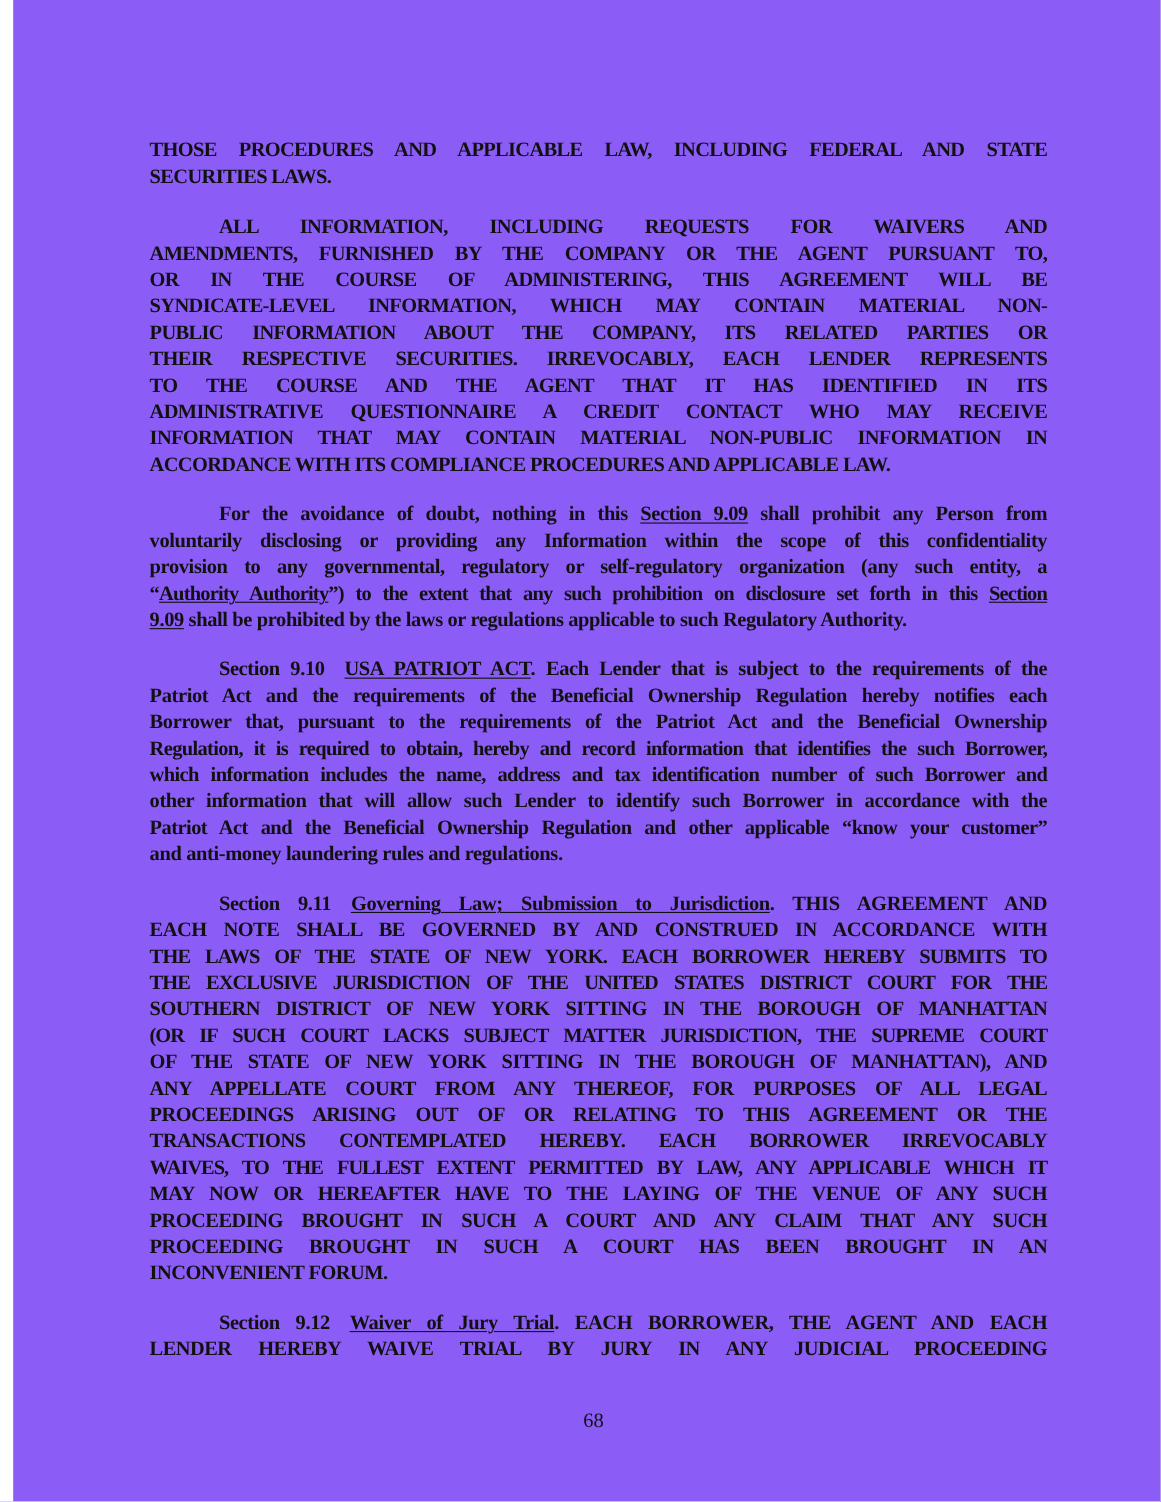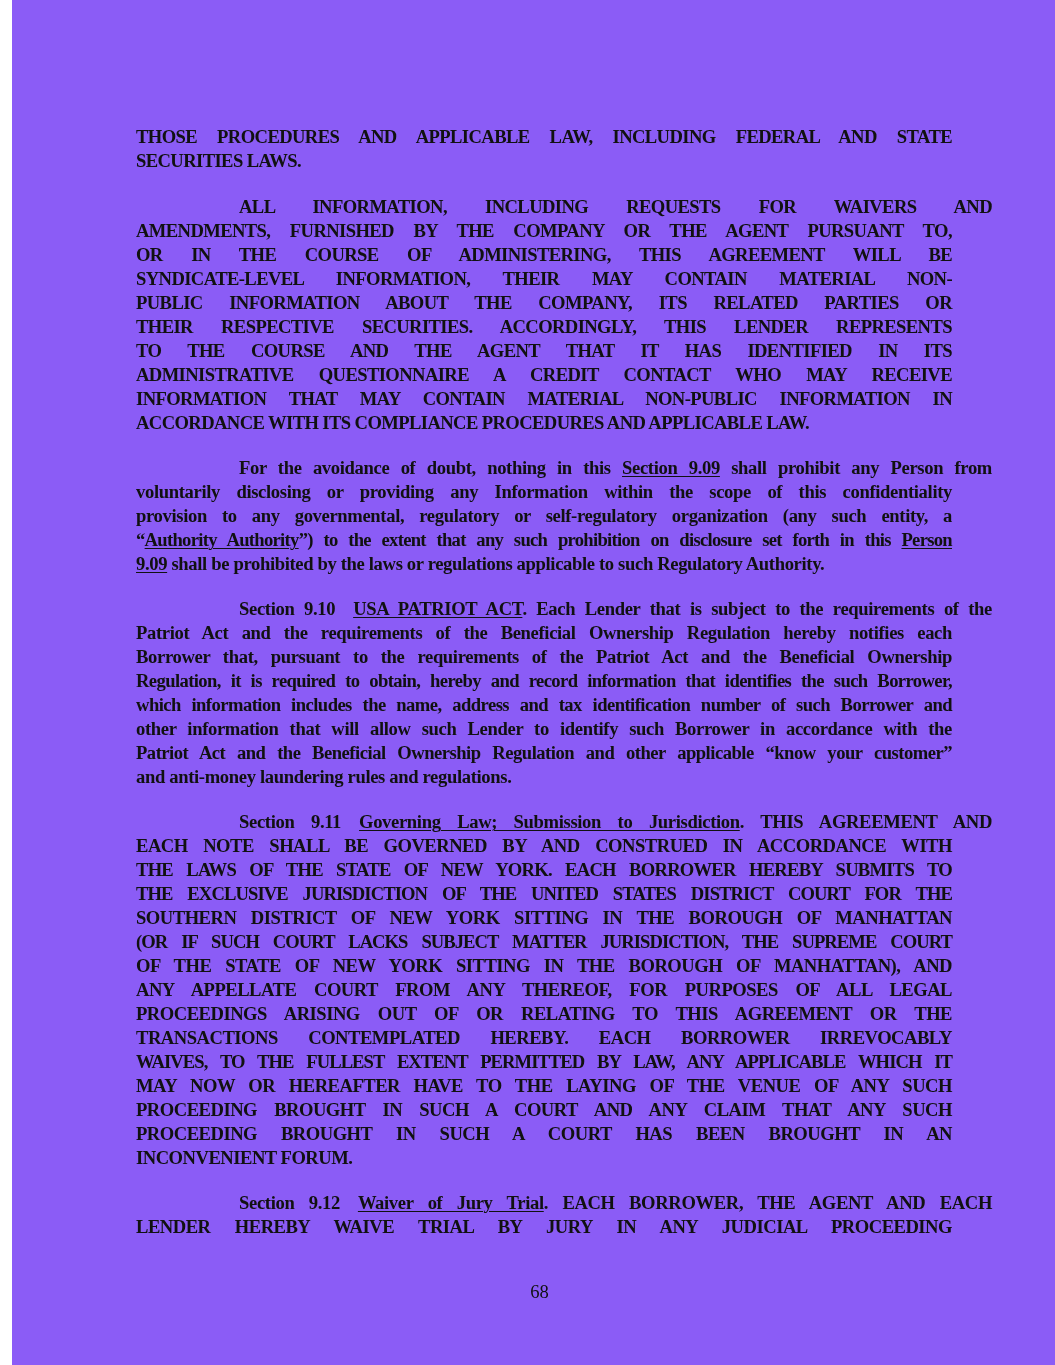--- a/index.html
+++ b/index.html
@@ -34,21 +34,20 @@
     text-align-last: justify;
     letter-spacing: -0.35px;
     font-weight: bold;
   }
   .line.last {
     text-align-last: left;
   }
   .line.indent {
     left: 187px;
     width: 753px;
-    margin-left: 40px;
   }
   .bold {
     font-weight: bold;
     letter-spacing: -0.6px;
   }
   .caps {
     letter-spacing: -0.5px;
   }
   .u {
     text-decoration: underline;
@@ -73,34 +72,34 @@
 
   <div>
     <div class="line bold" style="top:125px">THOSE PROCEDURES AND APPLICABLE LAW, INCLUDING FEDERAL AND STATE</div>
     <div class="line bold last" style="top:149px">SECURITIES LAWS.</div>
   </div>
 
   <div>
     <div class="line bold indent" style="top:195px">ALL INFORMATION, INCLUDING REQUESTS FOR WAIVERS AND</div>
     <div class="line bold" style="top:219px">AMENDMENTS, FURNISHED BY THE COMPANY OR THE AGENT PURSUANT TO,</div>
     <div class="line bold" style="top:243px">OR IN THE COURSE OF ADMINISTERING, THIS AGREEMENT WILL BE</div>
-    <div class="line bold" style="top:267px">SYNDICATE-LEVEL INFORMATION, THEIR MAY CONTAIN MATERIAL NON-</div>
+    <div class="line bold" style="top:267px">SYNDICATE-LEVEL INFORMATION, WHICH MAY CONTAIN MATERIAL NON-</div>
     <div class="line bold" style="top:291px">PUBLIC INFORMATION ABOUT THE COMPANY, ITS RELATED PARTIES OR</div>
-    <div class="line bold" style="top:315px">THEIR RESPECTIVE SECURITIES.  ACCORDINGLY, THIS LENDER REPRESENTS</div>
+    <div class="line bold" style="top:315px">THEIR RESPECTIVE SECURITIES.  IRREVOCABLY, EACH LENDER REPRESENTS</div>
     <div class="line bold" style="top:339px">TO THE COURSE AND THE AGENT THAT IT HAS IDENTIFIED IN ITS</div>
     <div class="line bold" style="top:363px">ADMINISTRATIVE QUESTIONNAIRE A CREDIT CONTACT WHO MAY RECEIVE</div>
     <div class="line bold" style="top:387px">INFORMATION THAT MAY CONTAIN MATERIAL NON-PUBLIC INFORMATION IN</div>
     <div class="line bold last" style="top:411px">ACCORDANCE WITH ITS COMPLIANCE PROCEDURES AND APPLICABLE LAW.</div>
   </div>
 
   <div>
     <div class="line indent" style="top:456px"><span>For the avoidance of doubt, nothing in this </span><span class="u">Section 9.09</span><span> shall prohibit any Person from</span></div>
     <div class="line" style="top:480px">voluntarily disclosing or providing any Information within the scope of this confidentiality</div>
     <div class="line" style="top:504px">provision to any governmental, regulatory or self-regulatory organization (any such entity, a</div>
-    <div class="line" style="top:528px; letter-spacing:-0.7px"><span>“</span><span class="u">Authority Authority</span><span>”) to the extent that any such prohibition on disclosure set forth in this </span><span class="u">Person</span></div>
+    <div class="line" style="top:528px; letter-spacing:-0.7px"><span>“</span><span class="u">Authority Authority</span><span>”) to the extent that any such prohibition on disclosure set forth in this </span><span class="u">Section</span></div>
     <div class="line last" style="top:552px"><span class="u">9.09</span><span> shall be prohibited by the laws or regulations applicable to such Regulatory Authority.</span></div>
   </div>
 
   <div>
     <div class="line indent" style="top:597px"><span>Section 9.10</span><span class="gap"></span><span class="u">USA PATRIOT ACT</span><span>.  Each Lender that is subject to the requirements of the</span></div>
     <div class="line" style="top:621px">Patriot Act and the requirements of the Beneficial Ownership Regulation hereby notifies each</div>
     <div class="line" style="top:645px">Borrower that, pursuant to the requirements of the Patriot Act and the Beneficial Ownership</div>
     <div class="line" style="top:669px; letter-spacing:-0.6px">Regulation, it is required to obtain, hereby and record information that identifies the such Borrower,</div>
     <div class="line" style="top:693px; letter-spacing:-0.55px">which information includes the name, address and tax identification number of such Borrower and</div>
     <div class="line" style="top:717px">other information that will allow such Lender to identify such Borrower in accordance with the</div>

